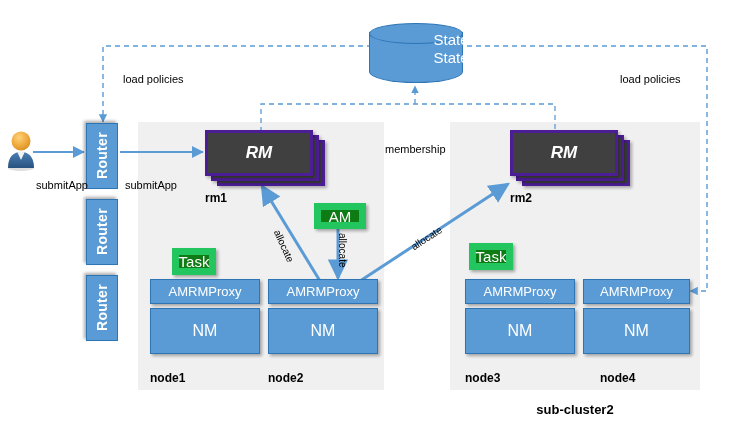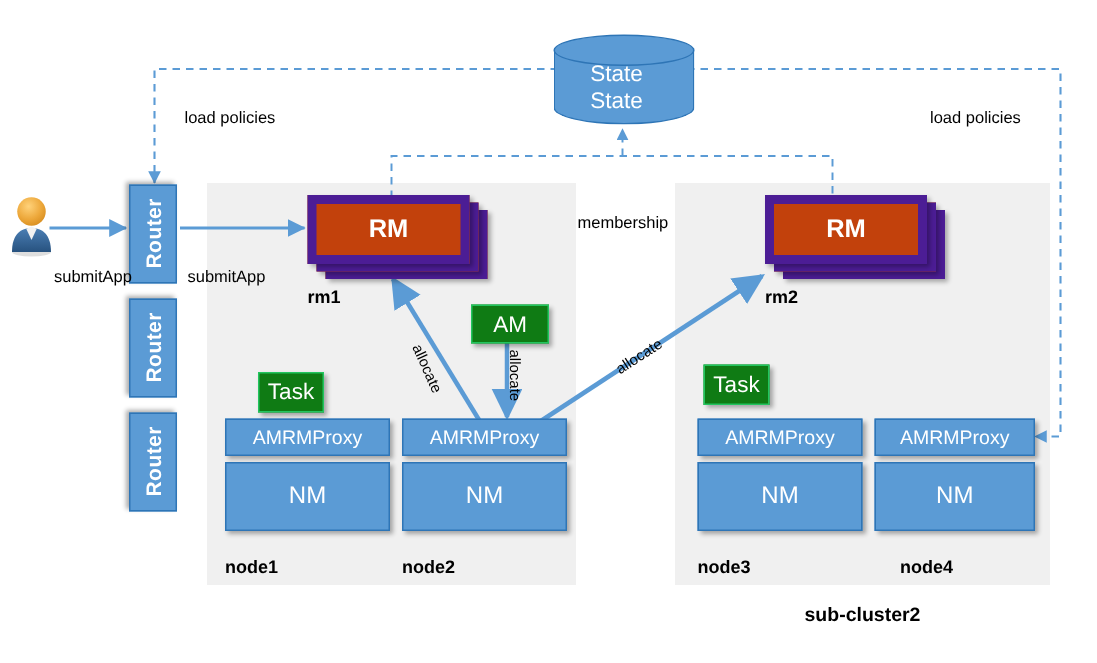--- a/index.html
+++ b/index.html
@@ -39,41 +39,42 @@
     font-size:14px;
     white-space:nowrap;
     box-shadow:2px 2px 3px rgba(0,0,0,0.32);
   }
   .blue{
     background:#5b9bd5;
     border:1px solid #2e75b6;
   }
   .green{
     background:#0f7b14;
-    border:1px solid #22c55e;
+    border:7px solid #22c55e;
     font-size:15px;
   }
 
   
   .router{
     writing-mode:vertical-rl;
     transform:rotate(180deg);
     font-weight:bold;
     font-size:14px;
     letter-spacing:0.3px;
   }
 
   
   .rmstack{}
   .rmstack .sheet{
     position:absolute;
-    background:#c2410c;
-    border:6px solid #4c1d95;
+    background:#404040;
+    border:3px solid #4c1d95;
     box-sizing:border-box;
     box-shadow:2px 2px 3px rgba(0,0,0,0.30);
+    font-style:italic;
   }
   .rmstack .front{
     display:flex;
     align-items:center;
     justify-content:center;
     color:#fff;
     font-weight:bold;
     font-size:17px;
     z-index:3;
   }
@@ -202,21 +203,21 @@
     </svg>
   </div>
 
   <div class="abs box blue router" style="left:86px; top:123px; width:32px; height:66px;">Router</div>
   <div class="abs box blue router" style="left:86px; top:199px; width:32px; height:66px;">Router</div>
   <div class="abs box blue router" style="left:86px; top:275px; width:32px; height:66px;">Router</div>
 
   <div class="abs" style="left:369px; top:23px; width:92px; height:62px;">
     <div class="abs cyl-body" style="left:0; top:9px; width:92px; height:50px;"></div>
     <div class="abs cyl-top" style="left:0; top:0; width:92px; height:19px;"></div>
-    <div class="abs cyl-text" style="left:0; top:18px; width:84px;">
+    <div class="abs cyl-text" style="left:0; top:8px; width:84px;padding-left:40px;">
       <div>State</div>
       <div>State</div>
     </div>
   </div>
 
   <div class="abs rmstack" style="left:205px; top:130px; width:120px; height:56px;">
     <div class="sheet" style="left:12px; top:10px; width:108px; height:46px;"></div>
     <div class="sheet" style="left:6px; top:5px; width:108px; height:46px;"></div>
     <div class="sheet front" style="left:0; top:0; width:108px; height:46px;">
       <span>RM</span>

